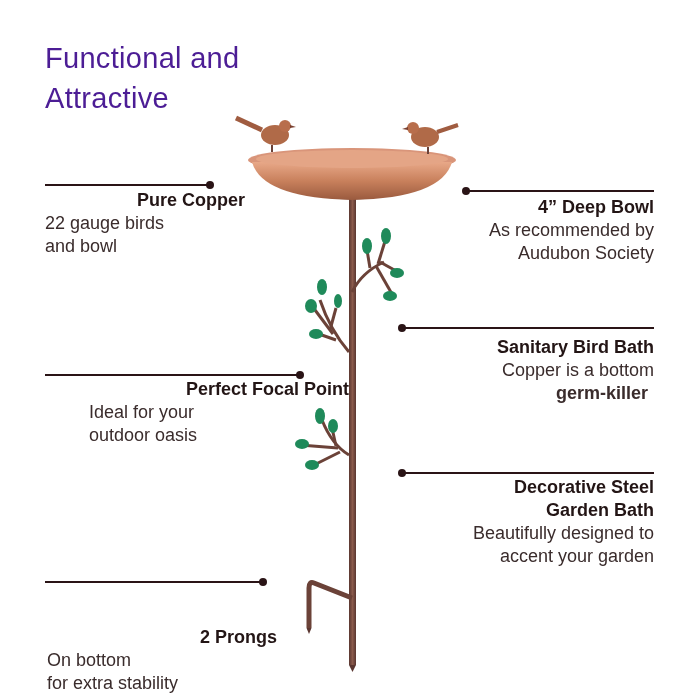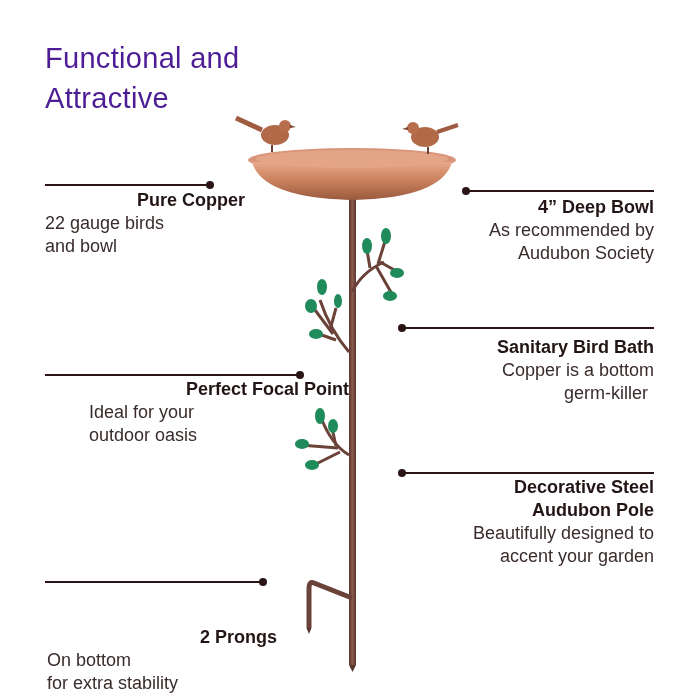--- a/index.html
+++ b/index.html
@@ -116,40 +116,40 @@
     <div class="sub">Audubon Society</div>
   </div>
 </div>
 
 <div class="callout right">
   <div class="dot" style="left:398px; top:324px;"></div>
   <div class="line" style="left:402px; top:327px; width:252px;"></div>
   <div class="text" style="left:400px; top:336px; width:254px;">
     <div class="head">Sanitary Bird Bath</div>
     <div class="sub">Copper is a bottom</div>
-    <div class="sub" style="padding-right:6px;">germ-killer</div>
+    <div class="sub" style="padding-right:6px;font-weight:bold;">germ-killer</div>
   </div>
 </div>
 
 <div class="callout left">
   <div class="line" style="left:45px; top:374px; width:255px;"></div>
   <div class="dot" style="left:296px; top:371px;"></div>
   <div class="text" style="left:45px; top:378px; width:260px;margin-left:44px;">
     <div class="head">Perfect Focal Point</div>
     <div class="sub">Ideal for your</div>
     <div class="sub">outdoor oasis</div>
   </div>
 </div>
 
 <div class="callout right">
   <div class="dot" style="left:398px; top:469px;"></div>
   <div class="line" style="left:402px; top:472px; width:252px;"></div>
   <div class="text" style="left:400px; top:476px; width:254px;">
     <div class="head">Decorative Steel</div>
-    <div class="head">Audubon Pole</div>
+    <div class="head">Garden Bath</div>
     <div class="sub">Beautifully designed to</div>
     <div class="sub">accent your garden</div>
   </div>
 </div>
 
 <div class="callout left">
   <div class="line" style="left:45px; top:581px; width:218px;"></div>
   <div class="dot" style="left:259px; top:578px;"></div>
   <div class="text" style="left:47px; top:586px; width:230px;margin-top:40px;">
     <div class="head">2 Prongs</div>

